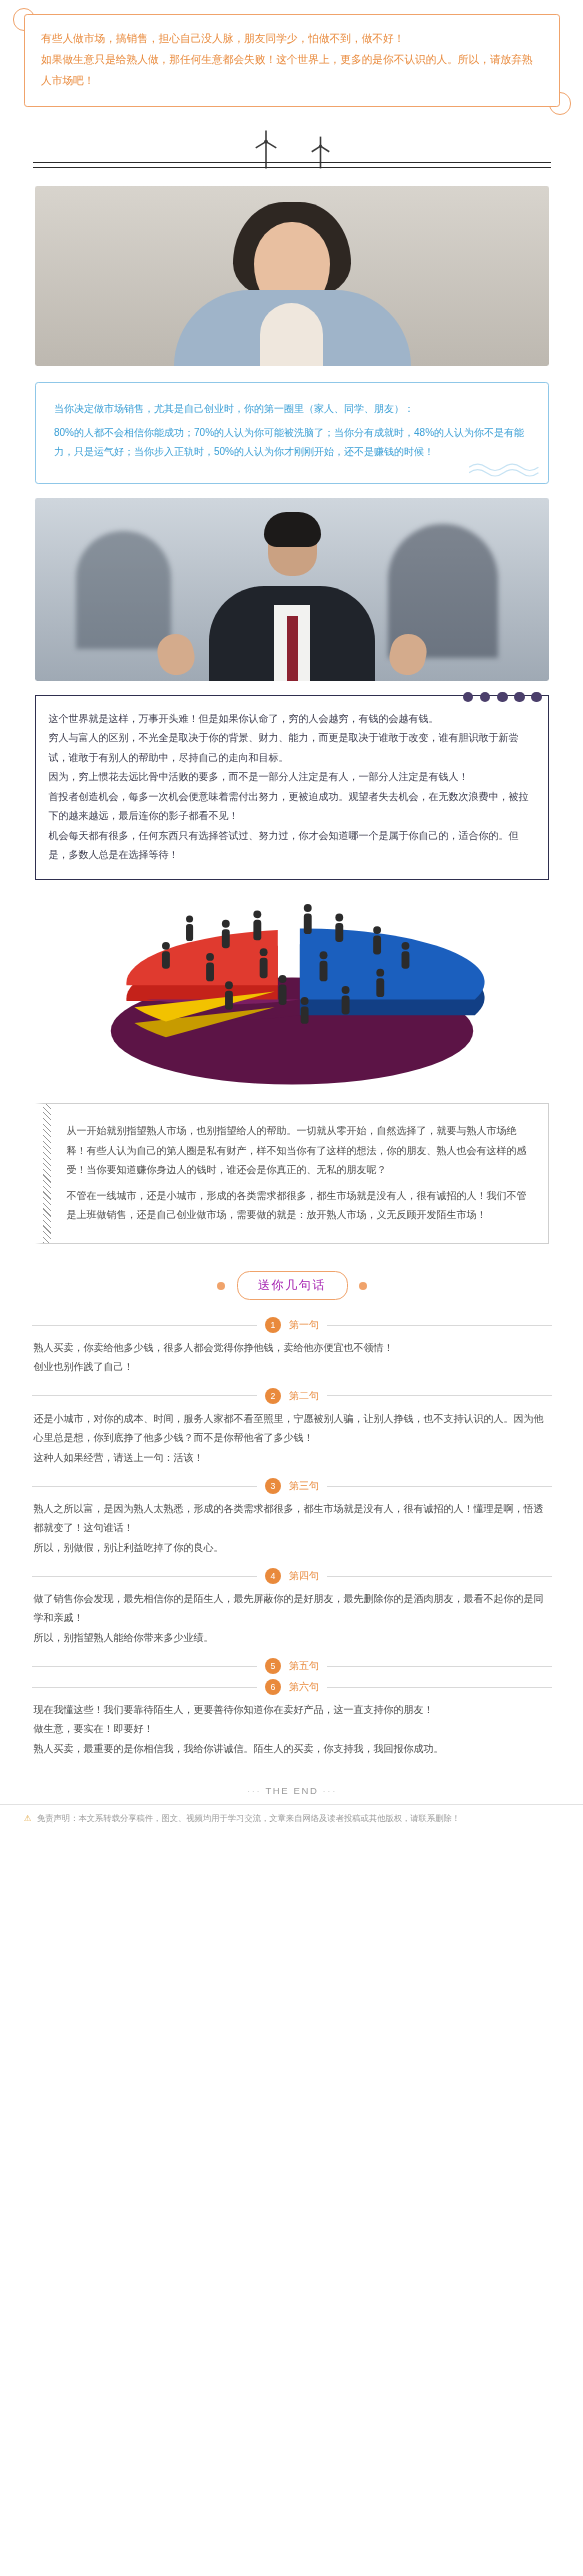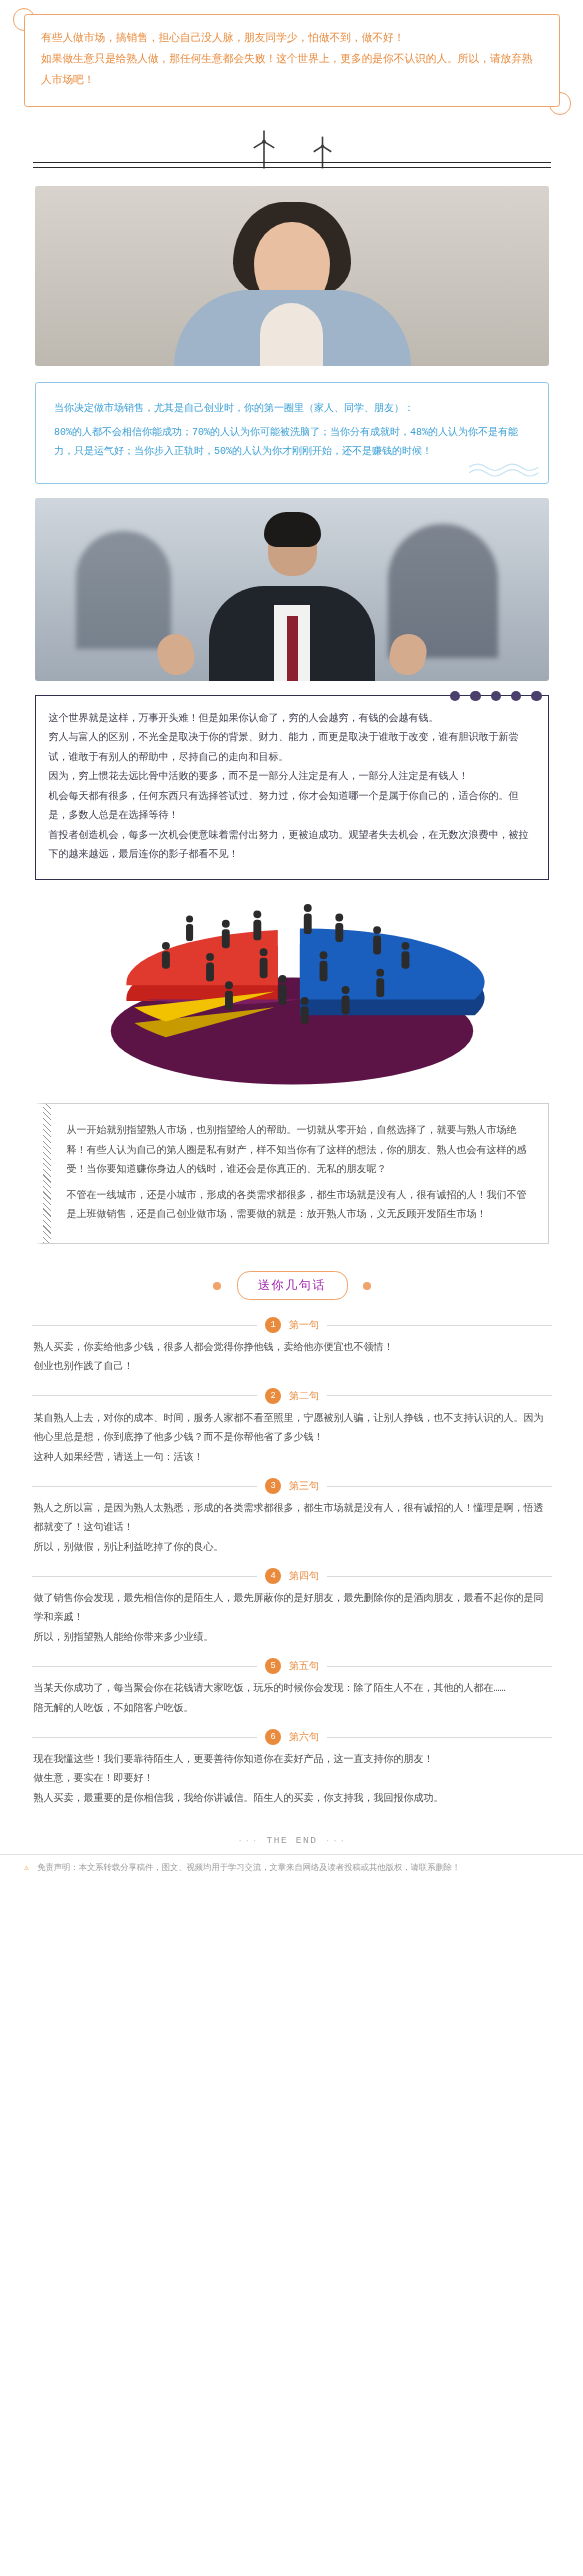--- a/index.html
+++ b/index.html
@@ -2,21 +2,21 @@
 <html style="font-size:12.6px"><head>
 <meta charset="utf-8">
 <style>
   html,body{margin:0;padding:0;}
   body{
     width:584px;
     background:#ffffff;
     font-family:"Liberation Sans","DejaVu Sans",sans-serif;
     color:#3a3a3a;
   }
-  .page{width:584px;margin:0 auto;position:relative;padding-bottom:16px;font-family:Liberation Mono, monospace;}
+  .page{width:584px;margin:0 auto;position:relative;padding-bottom:16px;}
 
   
   .top-box-wrap{position:relative;padding:14px 24px 8px 24px;}
   .top-box{
     border:0.8px solid #f0a36b;
     border-radius:3.2px;
     padding:12.6px 16px 14px 16px;
     font-size:10.7px;
     line-height:2.0;
     color:#e98a3c;
@@ -249,22 +249,22 @@
     <div class="dots">
       <span class="dot"></span>
       <span class="dot"></span>
       <span class="dot"></span>
       <span class="dot"></span>
       <span class="dot"></span>
     </div>
     <p>这个世界就是这样，万事开头难！但是如果你认命了，穷的人会越穷，有钱的会越有钱。</p>
     <p>穷人与富人的区别，不光全是取决于你的背景、财力、能力，而更是取决于谁敢于改变，谁有胆识敢于新尝试，谁敢于有别人的帮助中，尽持自己的走向和目标。</p>
     <p>因为，穷上惯花去远比骨中活败的要多，而不是一部分人注定是有人，一部分人注定是有钱人！</p>
+    <p>首投者创造机会，每多一次机会便意味着需付出努力，更被迫成功。观望者失去机会，在无数次浪费中，被拉下的越来越远，最后连你的影子都看不见！</p>
     <p>机会每天都有很多，任何东西只有选择答试过、努力过，你才会知道哪一个是属于你自己的，适合你的。但是，多数人总是在选择等待！</p>
-    <p>首投者创造机会，每多一次机会便意味着需付出努力，更被迫成功。观望者失去机会，在无数次浪费中，被拉下的越来越远，最后连你的影子都看不见！</p>
   </div>
 
   <div class="chart-sec">
     <div class="chart-box">
       <svg class="chart-svg" width="442" height="197" viewBox="0 0 560 250">
 
         <ellipse cx="280" cy="170" rx="230" ry="68" fill="#5c1446"></ellipse>
 
         <path d="M262 132 L262 62 A230 68 0 0 0 70 132 Z" fill="#c4221a"></path>
         <path d="M262 112 L262 42 A230 68 0 0 0 70 112 Z" fill="#e03a2f"></path>
@@ -372,21 +372,21 @@
 创业也别作践了自己！</div>
     </div>
 
     <div class="item">
       <div class="item-head">
         <span class="hline"></span>
         <span class="num">2</span>
         <span class="item-title">第二句</span>
         <span class="hline"></span>
       </div>
-      <div class="item-body" style="white-space:pre-line;">某自熟人上去，对你的成本、时间，服务人家都不看至照里，宁愿被别人骗，让别人挣钱，也不支持认识的人。因为他心里总是想，你到底挣了他多少钱？而不是你帮他省了多少钱！
+      <div class="item-body" style="white-space:pre-line;">还是小城市，对你的成本、时间，服务人家都不看至照里，宁愿被别人骗，让别人挣钱，也不支持认识的人。因为他心里总是想，你到底挣了他多少钱？而不是你帮他省了多少钱！
 这种人如果经营，请送上一句：活该！</div>
     </div>
 
     <div class="item">
       <div class="item-head">
         <span class="hline"></span>
         <span class="num">3</span>
         <span class="item-title">第三句</span>
         <span class="hline"></span>
       </div>
@@ -405,22 +405,20 @@
 所以，别指望熟人能给你带来多少业绩。</div>
     </div>
 
     <div class="item">
       <div class="item-head">
         <span class="hline"></span>
         <span class="num">5</span>
         <span class="item-title">第五句</span>
         <span class="hline"></span>
       </div>
-      <div class="item-body" style="white-space:pre-line;">当某天你成功了，每当聚会你在花钱请大家吃饭，玩乐的时候你会发现：除了陌生人不在，其他的人都在……
-陪无解的人吃饭，不如陪客户吃饭。</div>
     </div>
 
     <div class="item">
       <div class="item-head">
         <span class="hline"></span>
         <span class="num">6</span>
         <span class="item-title">第六句</span>
         <span class="hline"></span>
       </div>
       <div class="item-body" style="white-space:pre-line;">现在我懂这些！我们要靠待陌生人，更要善待你知道你在卖好产品，这一直支持你的朋友！

